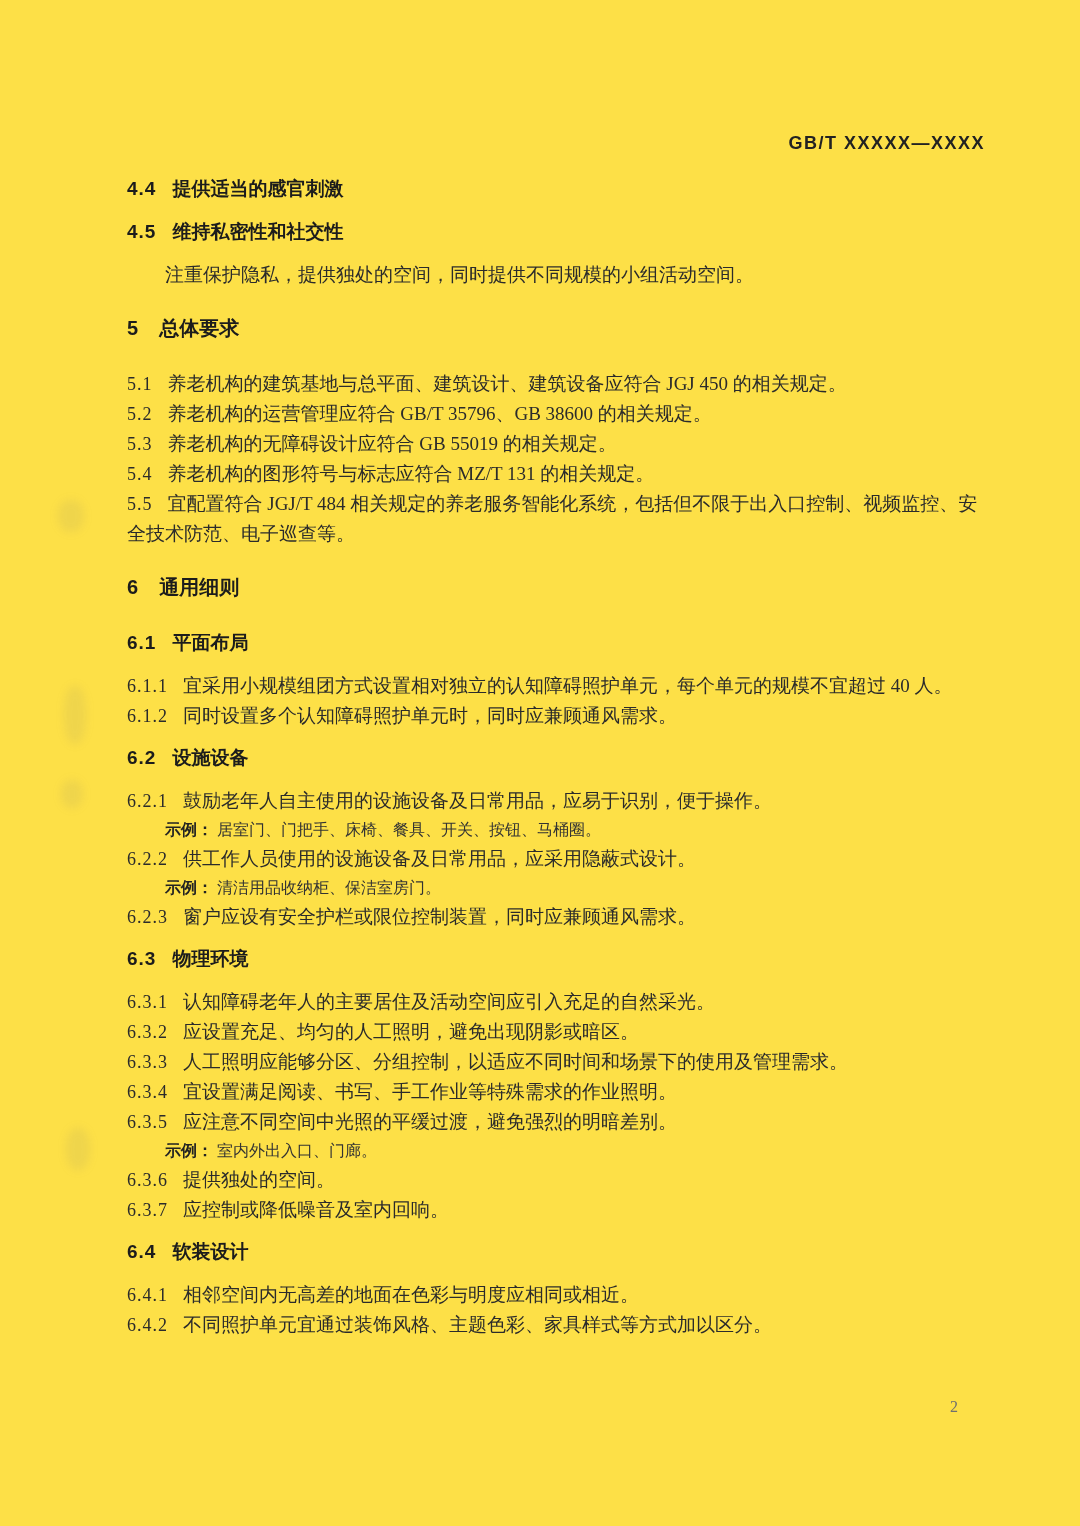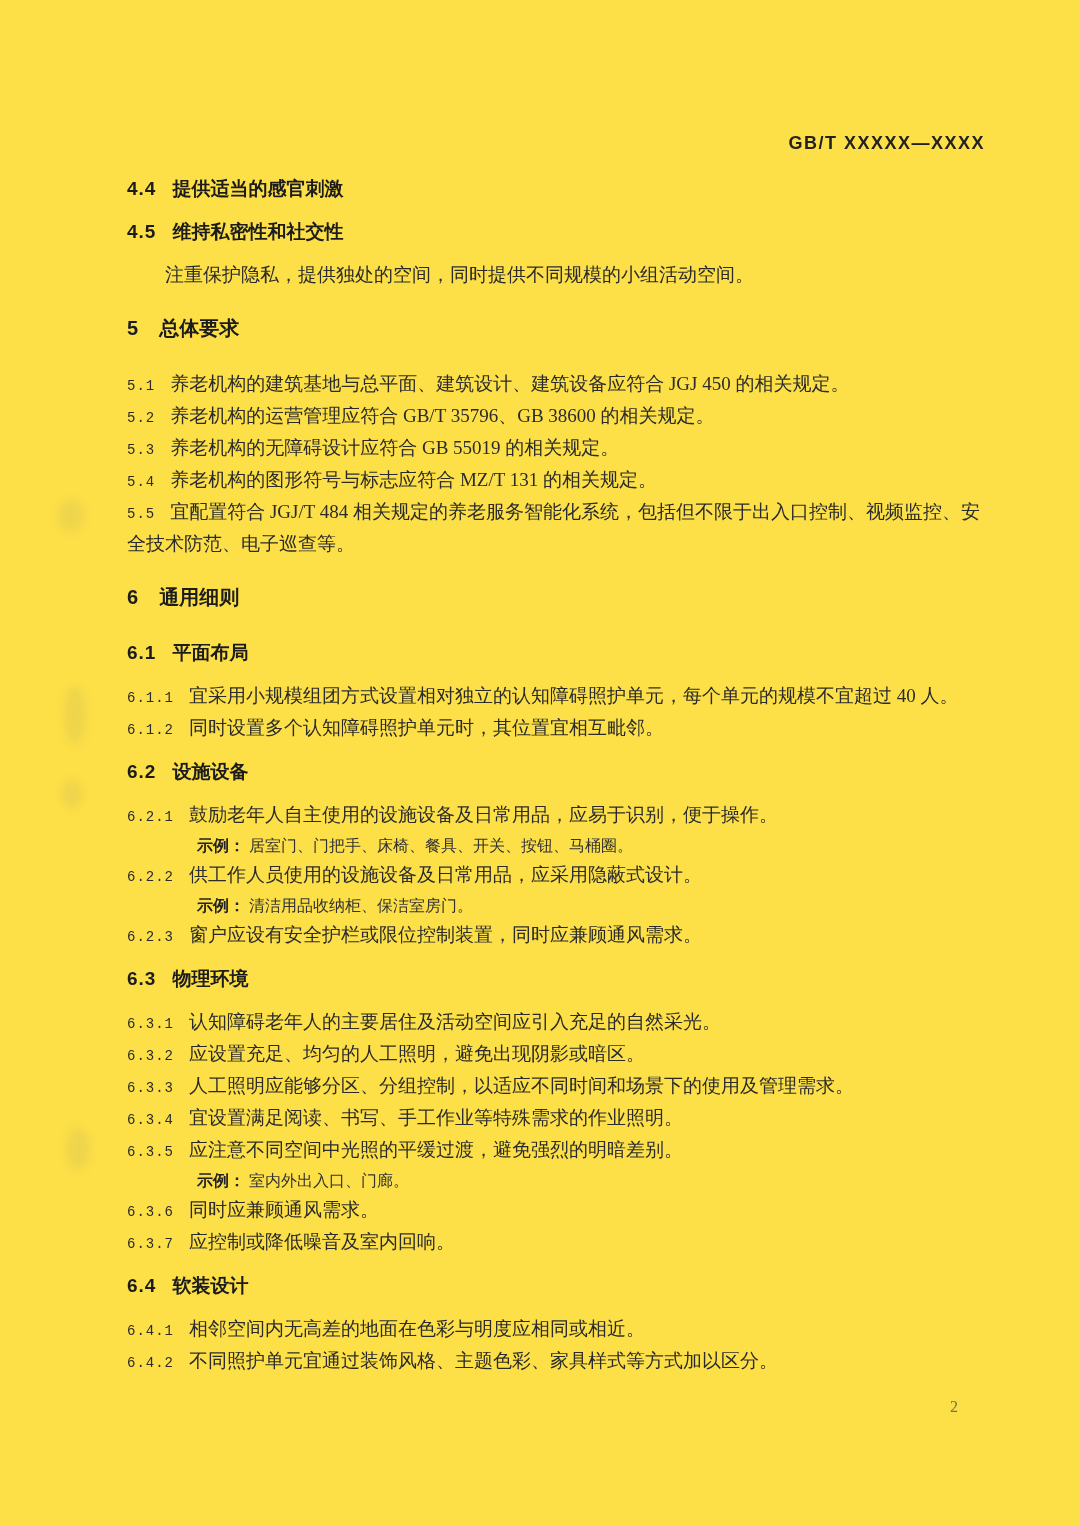--- a/index.html
+++ b/index.html
@@ -70,22 +70,22 @@
   }
   .blk.subsection .num { margin-right: 16px; letter-spacing: 1px; }
 
   
   .blk.clause {
     font-size: 19px;
     line-height: 29px;
     color: #2b2b2b;
   }
   .blk.clause .num {
-    font-family: Liberation Mono, monospace;
-    font-size: 14px;
+    font-family: Liberation Serif, serif;
+    font-size: 18px;
     margin-right: 15px;
     letter-spacing: 1px;
     color: #2b2b2b;
   }
 
   
   .blk.para {
     margin: 14px 0 12px 0;
     font-size: 19px;
     line-height: 29px;
@@ -98,21 +98,20 @@
     padding-left: 38px;
     font-size: 16px;
     line-height: 28px;
     color: #333;
   }
   .blk.example .ex-label {
     font-family: "Liberation Sans", sans-serif;
     font-weight: 700;
     margin-right: 4px;
     color: #222;
-    margin-left: 32px;
   }
 
   .doc-footer {
     position: absolute;
     top: 1398px;
     right: 122px;
     font-size: 16px;
     color: #6f6f6f;
   }
 </style>
@@ -134,35 +133,35 @@
       <div class="blk para">注重保护隐私，提供独处的空间，同时提供不同规模的小组活动空间。</div>
       <div class="blk section"><span class="num">5</span><span class="txt">总体要求</span></div>
       <div class="blk clause"><span class="num">5.1</span><span class="txt">养老机构的建筑基地与总平面、建筑设计、建筑设备应符合 JGJ 450 的相关规定。</span></div>
       <div class="blk clause"><span class="num">5.2</span><span class="txt">养老机构的运营管理应符合 GB/T 35796、GB 38600 的相关规定。</span></div>
       <div class="blk clause"><span class="num">5.3</span><span class="txt">养老机构的无障碍设计应符合 GB 55019 的相关规定。</span></div>
       <div class="blk clause"><span class="num">5.4</span><span class="txt">养老机构的图形符号与标志应符合 MZ/T 131 的相关规定。</span></div>
       <div class="blk clause"><span class="num">5.5</span><span class="txt">宜配置符合 JGJ/T 484 相关规定的养老服务智能化系统，包括但不限于出入口控制、视频监控、安全技术防范、电子巡查等。</span></div>
       <div class="blk section"><span class="num">6</span><span class="txt">通用细则</span></div>
       <div class="blk subsection"><span class="num">6.1</span><span class="txt">平面布局</span></div>
       <div class="blk clause"><span class="num">6.1.1</span><span class="txt">宜采用小规模组团方式设置相对独立的认知障碍照护单元，每个单元的规模不宜超过 40 人。</span></div>
-      <div class="blk clause"><span class="num">6.1.2</span><span class="txt">同时设置多个认知障碍照护单元时，其位置宜相互毗邻。</span></div>
+      <div class="blk clause"><span class="num">6.1.2</span><span class="txt">同时设置多个认知障碍照护单元时，同时应兼顾通风需求。</span></div>
       <div class="blk subsection"><span class="num">6.2</span><span class="txt">设施设备</span></div>
       <div class="blk clause"><span class="num">6.2.1</span><span class="txt">鼓励老年人自主使用的设施设备及日常用品，应易于识别，便于操作。</span></div>
       <div class="blk example"><span class="ex-label">示例：</span><span>居室门、门把手、床椅、餐具、开关、按钮、马桶圈。</span></div>
       <div class="blk clause"><span class="num">6.2.2</span><span class="txt">供工作人员使用的设施设备及日常用品，应采用隐蔽式设计。</span></div>
       <div class="blk example"><span class="ex-label">示例：</span><span>清洁用品收纳柜、保洁室房门。</span></div>
       <div class="blk clause"><span class="num">6.2.3</span><span class="txt">窗户应设有安全护栏或限位控制装置，同时应兼顾通风需求。</span></div>
       <div class="blk subsection"><span class="num">6.3</span><span class="txt">物理环境</span></div>
       <div class="blk clause"><span class="num">6.3.1</span><span class="txt">认知障碍老年人的主要居住及活动空间应引入充足的自然采光。</span></div>
       <div class="blk clause"><span class="num">6.3.2</span><span class="txt">应设置充足、均匀的人工照明，避免出现阴影或暗区。</span></div>
       <div class="blk clause"><span class="num">6.3.3</span><span class="txt">人工照明应能够分区、分组控制，以适应不同时间和场景下的使用及管理需求。</span></div>
       <div class="blk clause"><span class="num">6.3.4</span><span class="txt">宜设置满足阅读、书写、手工作业等特殊需求的作业照明。</span></div>
       <div class="blk clause"><span class="num">6.3.5</span><span class="txt">应注意不同空间中光照的平缓过渡，避免强烈的明暗差别。</span></div>
       <div class="blk example"><span class="ex-label">示例：</span><span>室内外出入口、门廊。</span></div>
-      <div class="blk clause"><span class="num">6.3.6</span><span class="txt">同时应兼顾通风需求。</span></div>
+      <div class="blk clause"><span class="num">6.3.6</span><span class="txt">提供独处的空间。</span></div>
       <div class="blk clause"><span class="num">6.3.7</span><span class="txt">应控制或降低噪音及室内回响。</span></div>
       <div class="blk subsection"><span class="num">6.4</span><span class="txt">软装设计</span></div>
       <div class="blk clause"><span class="num">6.4.1</span><span class="txt">相邻空间内无高差的地面在色彩与明度应相同或相近。</span></div>
       <div class="blk clause"><span class="num">6.4.2</span><span class="txt">不同照护单元宜通过装饰风格、主题色彩、家具样式等方式加以区分。</span></div>
     </div>
 
   <div class="doc-footer">2</div>
 
 </div>
 

